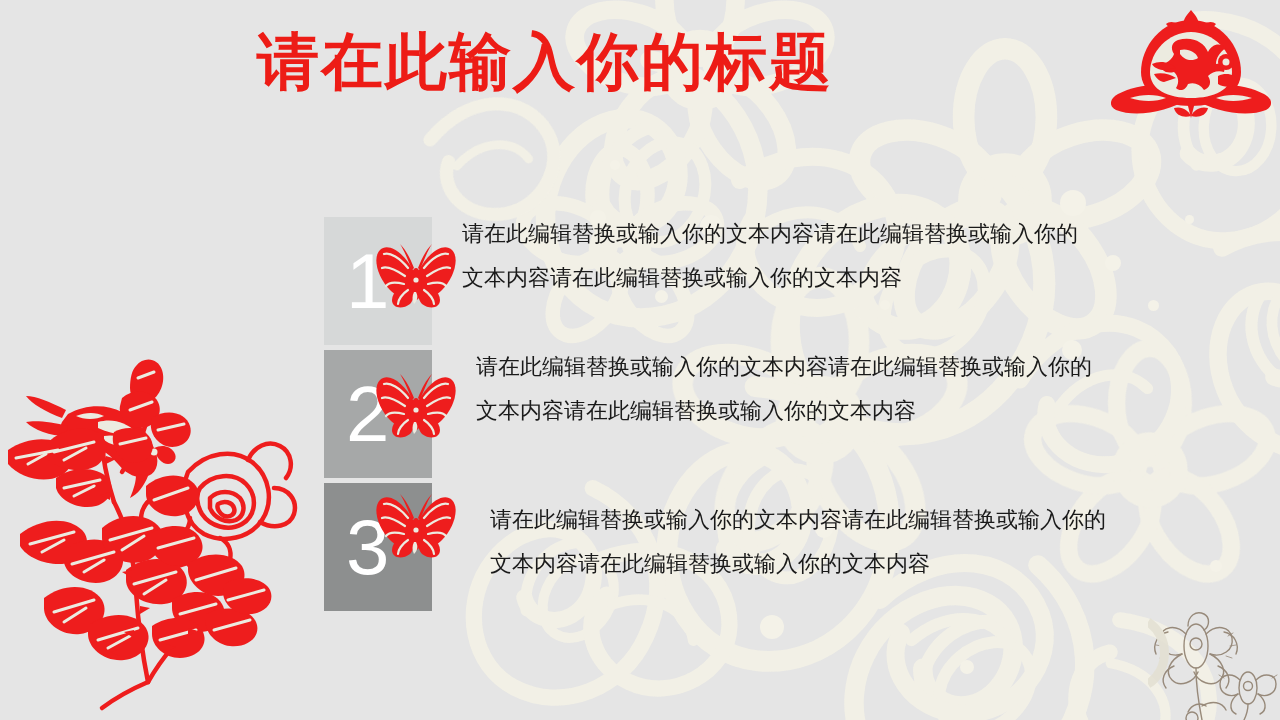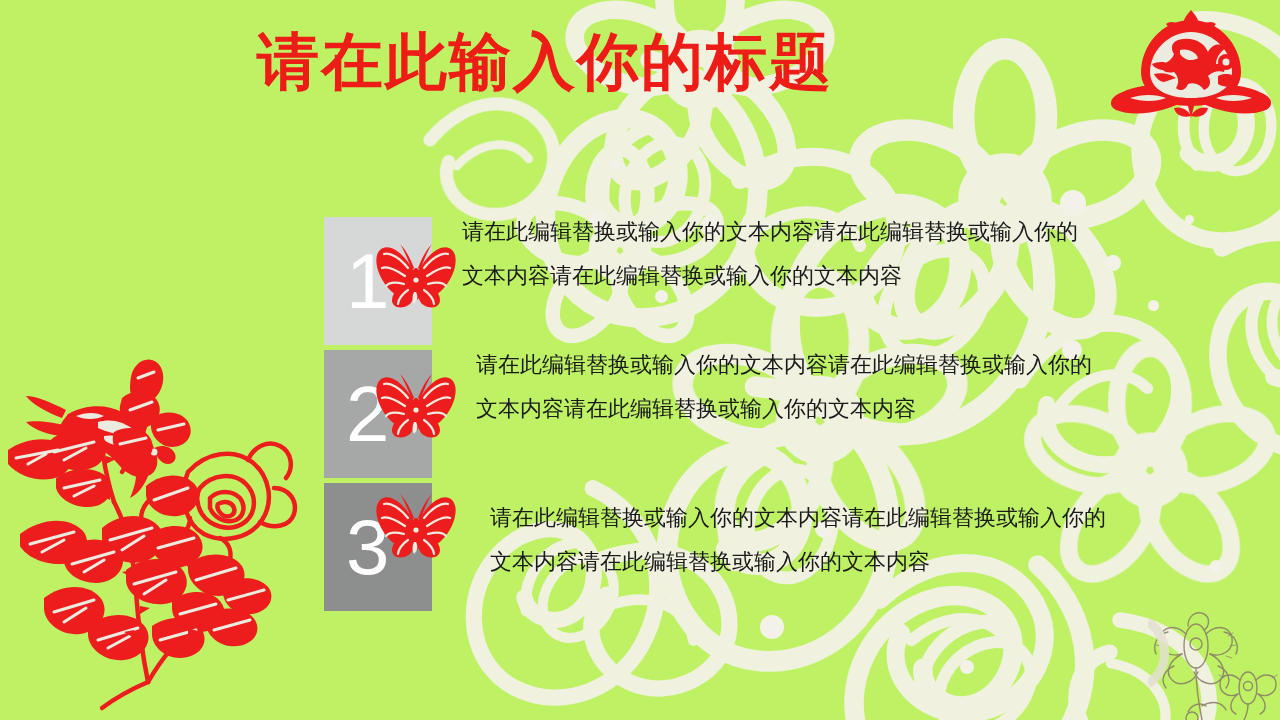--- a/index.html
+++ b/index.html
@@ -6,21 +6,21 @@
   html, body {
     margin: 0;
     padding: 0;
     background: #ffffff;
   }
   #slide {
     position: relative;
     width: 1280px;
     height: 720px;
     overflow: hidden;
-    background: #bef264;
+    background: #e5e5e5;
     font-family: "Liberation Sans", "DejaVu Sans", sans-serif;
   }
 
   
   .bg-pattern {
     position: absolute;
     inset: 0;
     pointer-events: none;
   }
   .bg-pattern svg { display: block; width: 1280px; height: 720px; }
@@ -117,21 +117,21 @@
     pointer-events: none;
   }
   .butterfly svg { display:block; width:100%; height:100%; }
 
   .item-text {
     position: absolute;
     font-size: 22px;
     line-height: 44px;
     color: #1a1a1a;
     letter-spacing: 0px;
-    font-family: Liberation Mono, monospace;
+    font-family: Liberation Serif, serif;
   }
 </style>
 </head>
 <body>
 
 <div id="slide">
 
   <div class="bg-pattern">
     <svg viewBox="0 0 1280 720" xmlns="http://www.w3.org/2000/svg">
       <defs>

